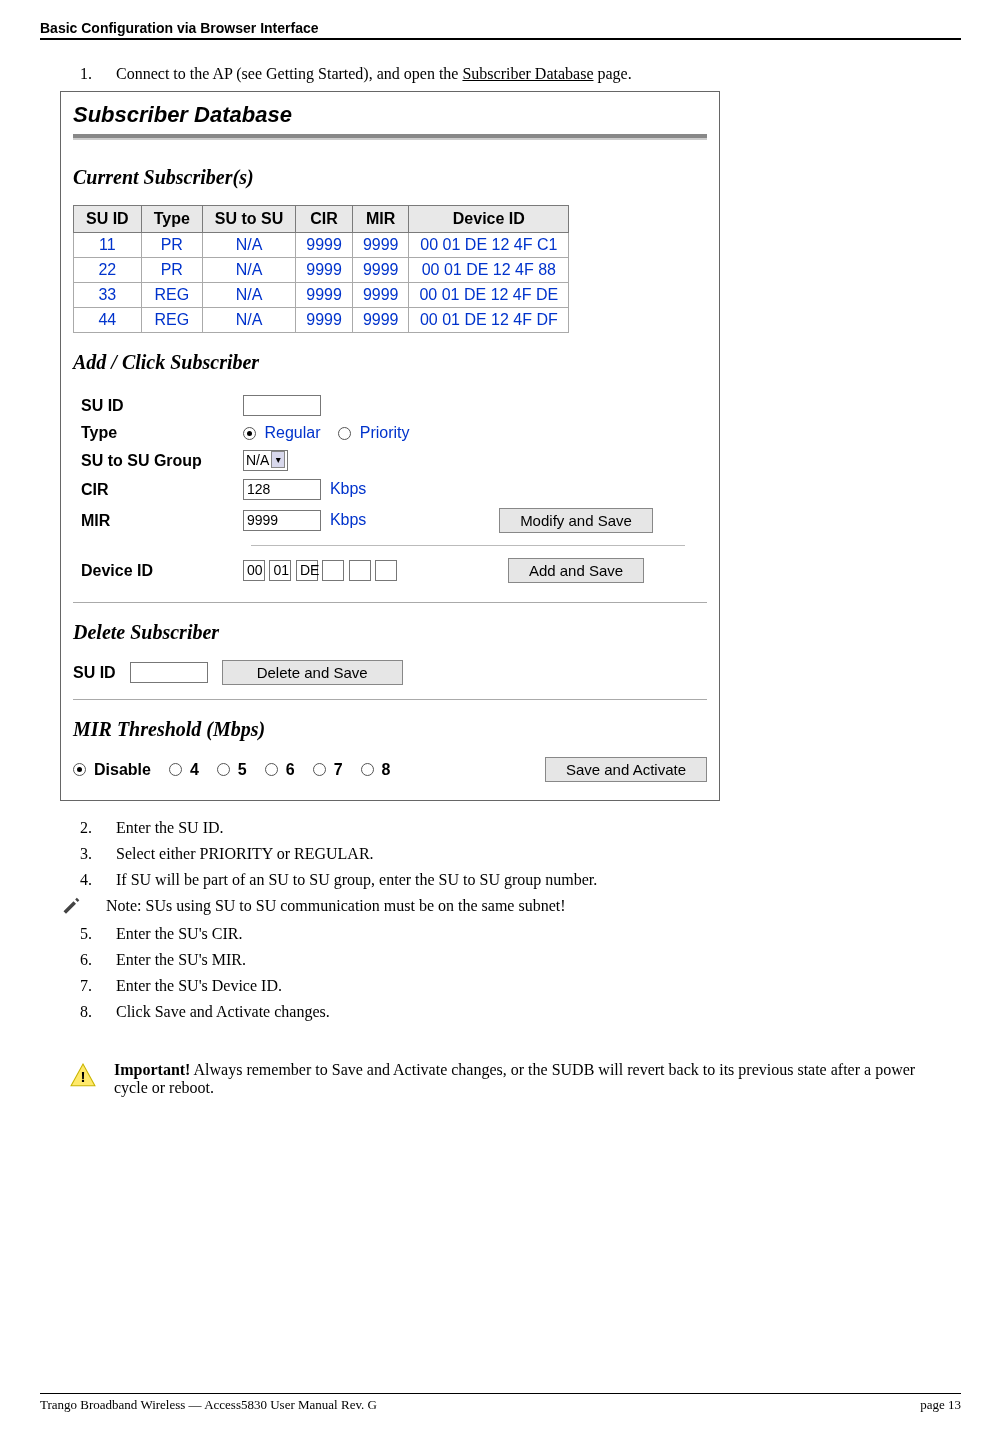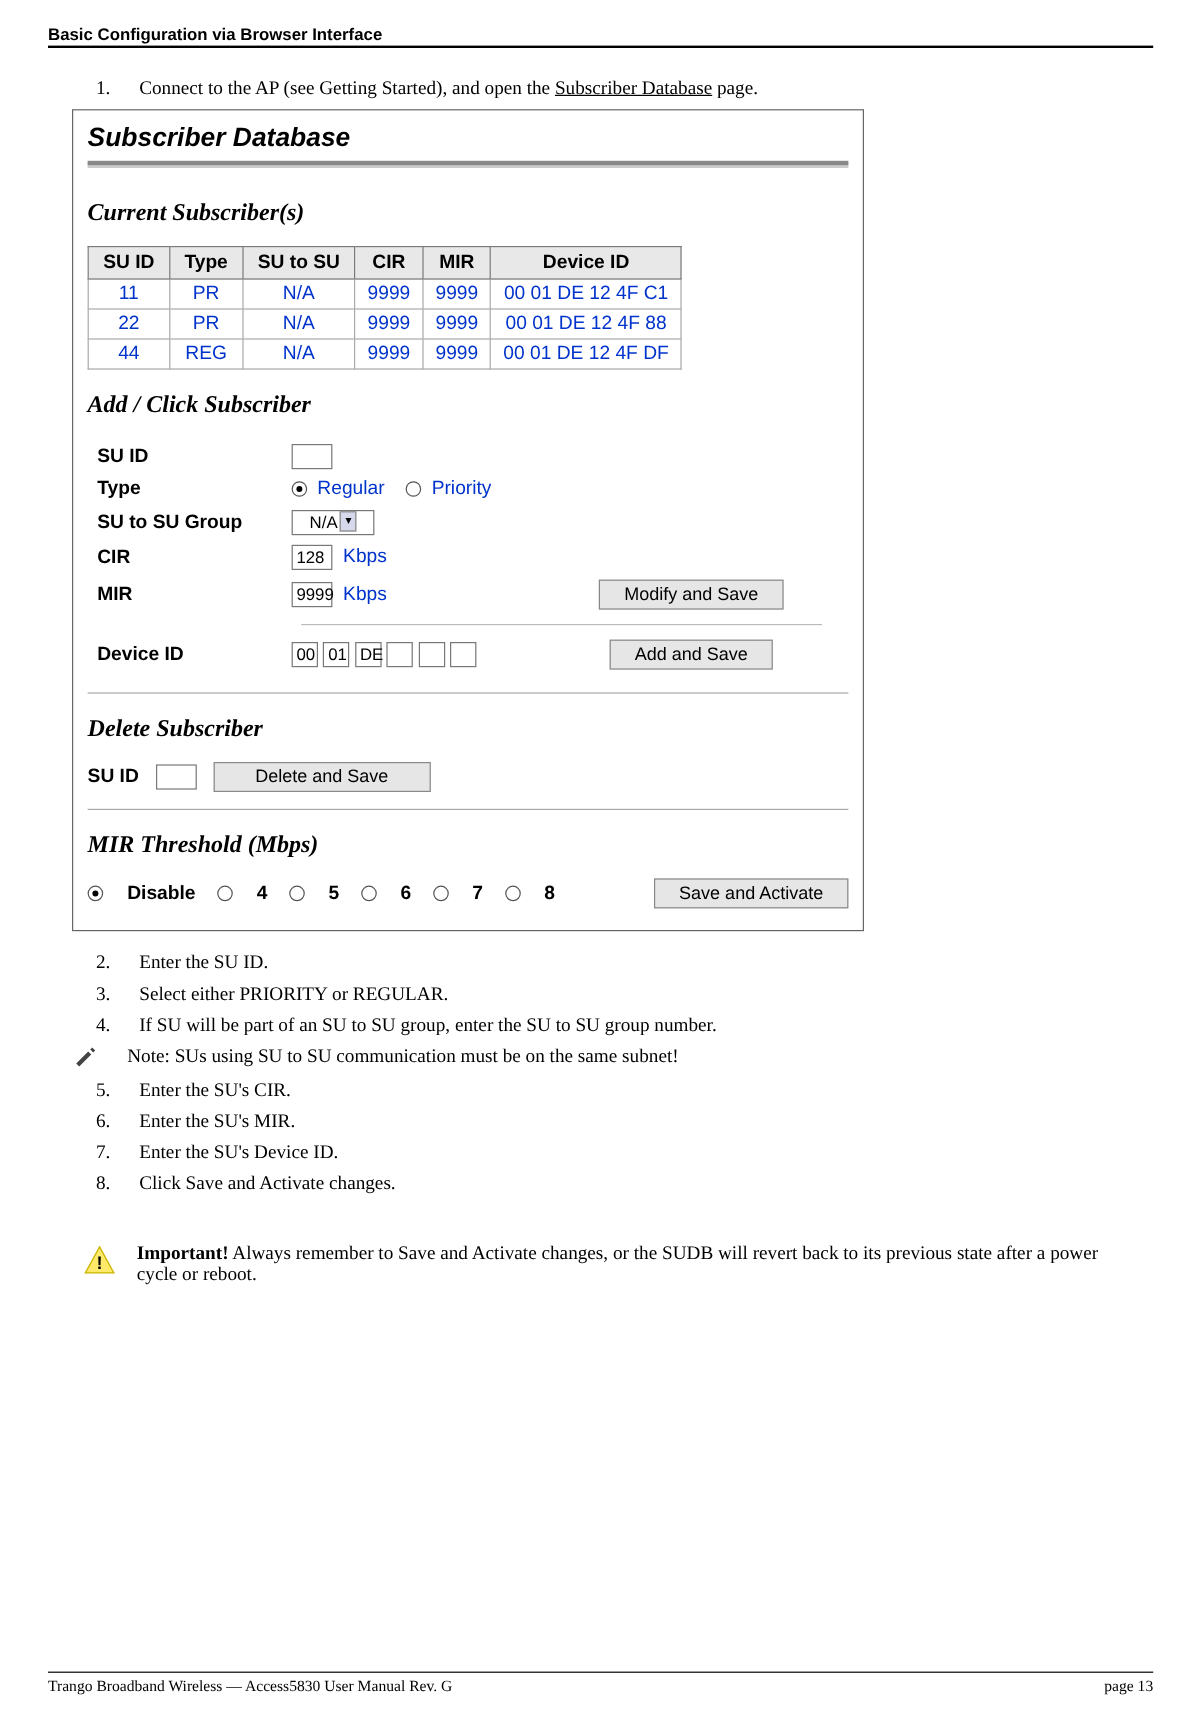--- a/index.html
+++ b/index.html
@@ -87,33 +87,33 @@
   }
   .form-table td { padding: 3px 6px; vertical-align: middle; }
   .form-label { font-weight: bold; width: 160px; }
   .radio-dot {
     display: inline-block; width: 13px; height: 13px; border: 1px solid #555; border-radius: 50%; background: #fff; vertical-align: middle; margin-right: 4px; position: relative;
   }
   .radio-dot.selected::after { content:""; position:absolute; left:3px; top:3px; width:5px; height:5px; background:#000; border-radius:50%; }
   .input-box {
     display: inline-block; border: 1px solid #777; background: #fff; height: 21px; vertical-align: middle; font-size: 14px; padding: 0 3px; line-height: 19px;
   }
-  .input-small { width: 34px; }
+  .input-small { width: 78px; }
   .input-tiny  { width: 22px; }
   .select-box {
-    display: inline-block; border: 1px solid #777; background: #fff; height: 21px; line-height: 19px; font-size: 14px; padding: 0 14px;
+    display: inline-block; border: 1px solid #777; background: #fff; height: 21px; line-height: 19px; font-size: 14px; padding: 0 2px;
   }
   .select-box .caret { display:inline-block; background:#d8d8ec; border:1px solid #888; width:14px; height:17px; text-align:center; font-size:10px; line-height:15px; vertical-align: top; margin-left:2px; }
   .btn {
     display: inline-block; background: #e6e6e6; border: 1px solid #888; padding: 3px 20px; font-family: Arial; font-size: 15px;
   }
   .hr-thin { border: none; border-top: 1px solid #aaa; margin: 6px 0; }
   .right-col { text-align: center; width: 230px; }
   .mir-row { display:flex; align-items:center; gap:18px; font-family: Arial; font-size:16px; }
-  .mir-opt { display:flex; align-items:center; gap:16px; font-weight:bold; }
+  .mir-opt { display:flex; align-items:center; gap:4px; font-weight:bold; }
   .note-row { display:flex; align-items:flex-start; gap:24px; margin-left:20px; margin-top:2px; margin-bottom:6px; }
   .pencil-icon {
     width:22px; height:20px; position:relative; flex:none;
   }
   .pencil-icon svg { width:22px; height:20px; }
   .important-block {
     display:flex; gap:18px; margin: 40px 30px 0 30px; align-items:flex-start;
   }
   .warn-icon {
     width:26px; height:22px; flex:none; margin-top:2px;
@@ -168,20 +168,28 @@
           <td>9999</td>
           <td>00 01 DE 12 4F C1</td>
         </tr>
         <tr>
           <td>22</td>
           <td>PR</td>
           <td>N/A</td>
           <td>9999</td>
           <td>9999</td>
           <td>00 01 DE 12 4F 88</td>
+        </tr>
+        <tr>
+          <td>33</td>
+          <td>REG</td>
+          <td>N/A</td>
+          <td>9999</td>
+          <td>9999</td>
+          <td>00 01 DE 12 4F DE</td>
         </tr>
         <tr>
           <td>44</td>
           <td>REG</td>
           <td>N/A</td>
           <td>9999</td>
           <td>9999</td>
           <td>00 01 DE 12 4F DF</td>
         </tr>
       </tbody>

